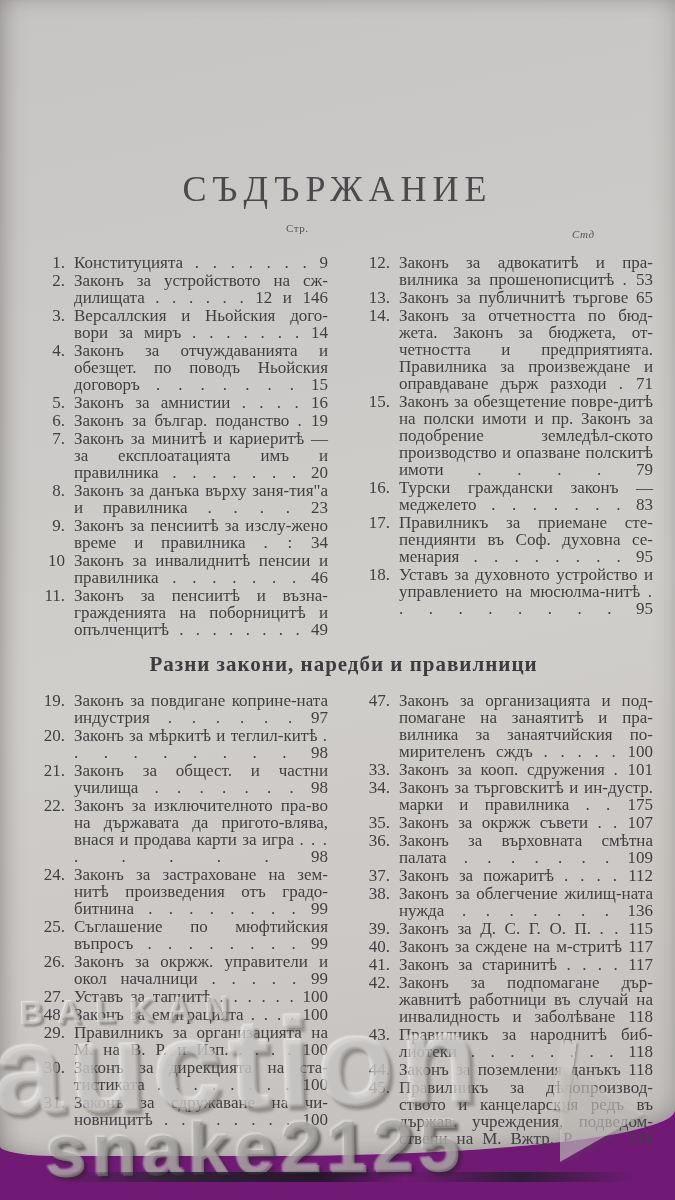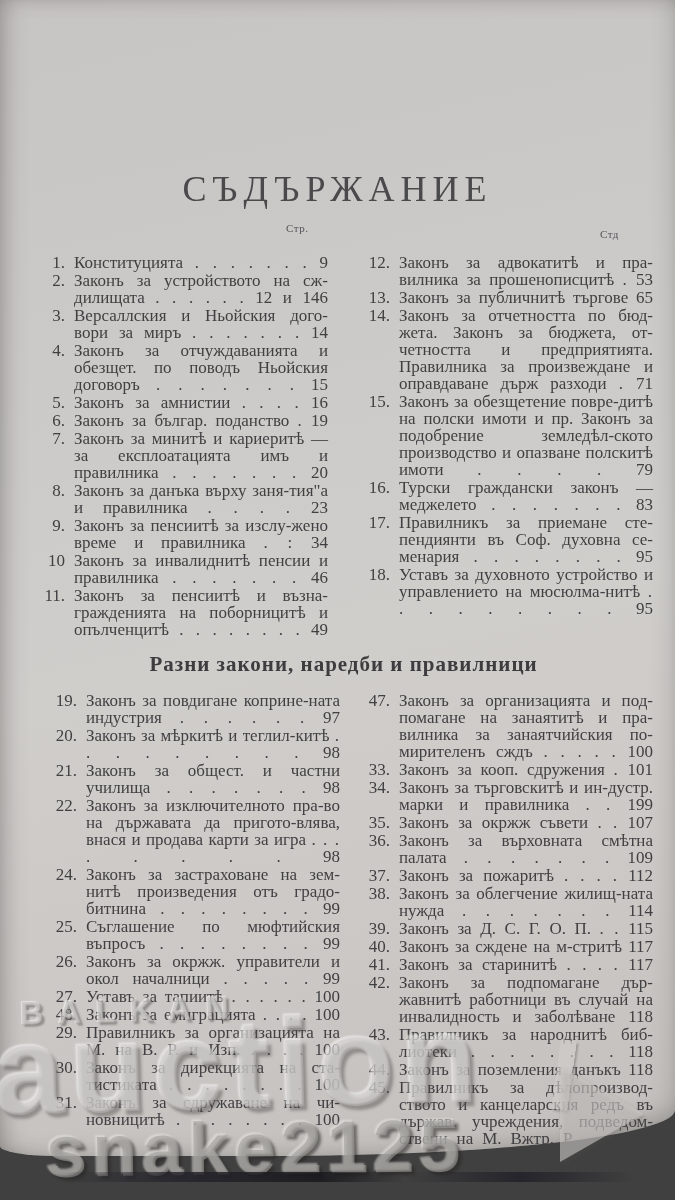--- a/index.html
+++ b/index.html
@@ -1,18 +1,18 @@
 <!DOCTYPE html>
 <html><head>
 <meta charset="utf-8">
 <style>
   html,body{margin:0;padding:0;background:#000;}
   .photo{
     position:relative;width:675px;height:1200px;overflow:hidden;
-    background:#404040;
+    background:#701a75;
     font-family:"Liberation Serif","DejaVu Serif",serif;
   }
   
   .photo::after{
     content:"";position:absolute;left:60px;right:40px;top:1172px;height:10px;
     background:linear-gradient(90deg,transparent,#23232b 20%,#15151a 45%,transparent 60%,#1e1e26 80%,transparent);
     opacity:.8;pointer-events:none;
   }
   .paper{
     position:absolute;top:0;left:0;right:0;height:1156px;
@@ -23,24 +23,24 @@
     border-bottom-right-radius:60% 46px;
     border-bottom-left-radius:8% 10px;
     color:#403f41;
   }
   .title{
     margin:168px 0 0;text-align:center;font-weight:400;
     font-size:36px;letter-spacing:6px;color:#4a494c;
   }
   .colhead{position:absolute;font-size:11px;color:#55545a;letter-spacing:.5px;}
   .colhead.left{left:286px;top:222px;}
-  .colhead.right{left:600px;top:228px;}
+  .colhead.right{left:572px;top:228px;font-style:italic;}
   .columns{display:flex;padding:0 22px 0 38px;justify-content:space-between;}
   .columns.part1{margin-top:44px;}
-  .columns.part2{margin-top:2px;margin-left:12px;}
+  .columns.part2{margin-top:2px;}
   .col{width:290px;}
   .section-title{
     margin:13px 0 15px;text-align:center;font-weight:700;
     font-size:21px;letter-spacing:1px;color:#3d3c3f;padding-left:12px;
   }
   .entry{display:flex;font-size:17px;line-height:17px;margin:0 0 1px;}
   .num{flex:0 0 27px;text-align:right;margin-right:9px;white-space:nowrap;}
   .txt{flex:1;text-align:justify;text-align-last:justify;}
   .dots{letter-spacing:1px;}
   .pg{white-space:nowrap;}
@@ -218,37 +218,37 @@
           <div class="entry">
             <span class="num">47.</span>
             <span class="txt">Законъ за организацията и под-помагане на занаятитѣ и пра-вилника за занаятчийския по-мирителенъ сждъ <span class="dots">.  .  .  .  .</span> <span class="pg">100</span></span>
           </div>
           <div class="entry">
             <span class="num">33.</span>
             <span class="txt">Законъ за кооп. сдружения <span class="dots">.</span> <span class="pg">101</span></span>
           </div>
           <div class="entry">
             <span class="num">34.</span>
-            <span class="txt">Законъ за търговскитѣ и ин-дустр. марки и правилника . <span class="dots">.</span> <span class="pg">199</span></span>
+            <span class="txt">Законъ за търговскитѣ и ин-дустр. марки и правилника . <span class="dots">.</span> <span class="pg">175</span></span>
           </div>
           <div class="entry">
             <span class="num">35.</span>
             <span class="txt">Законъ за окржж съвети <span class="dots">.  .</span> <span class="pg">107</span></span>
           </div>
           <div class="entry">
             <span class="num">36.</span>
             <span class="txt">Законъ за върховната смѣтна палата <span class="dots">.  .  .  .  .  .  .</span> <span class="pg">109</span></span>
           </div>
           <div class="entry">
             <span class="num">37.</span>
             <span class="txt">Законъ за пожаритѣ <span class="dots">.  .  .  .</span> <span class="pg">112</span></span>
           </div>
           <div class="entry">
             <span class="num">38.</span>
-            <span class="txt">Законъ за облегчение жилищ-ната нужда <span class="dots">.  .  .  .  .  .  .</span> <span class="pg">114</span></span>
+            <span class="txt">Законъ за облегчение жилищ-ната нужда <span class="dots">.  .  .  .  .  .  .</span> <span class="pg">136</span></span>
           </div>
           <div class="entry">
             <span class="num">39.</span>
             <span class="txt">Законъ за Д. С. Г. О. П. <span class="dots">.  .</span> <span class="pg">115</span></span>
           </div>
           <div class="entry">
             <span class="num">40.</span>
             <span class="txt">Законъ за сждене на м-стритѣ <span class="pg">117</span></span>
           </div>
           <div class="entry">

